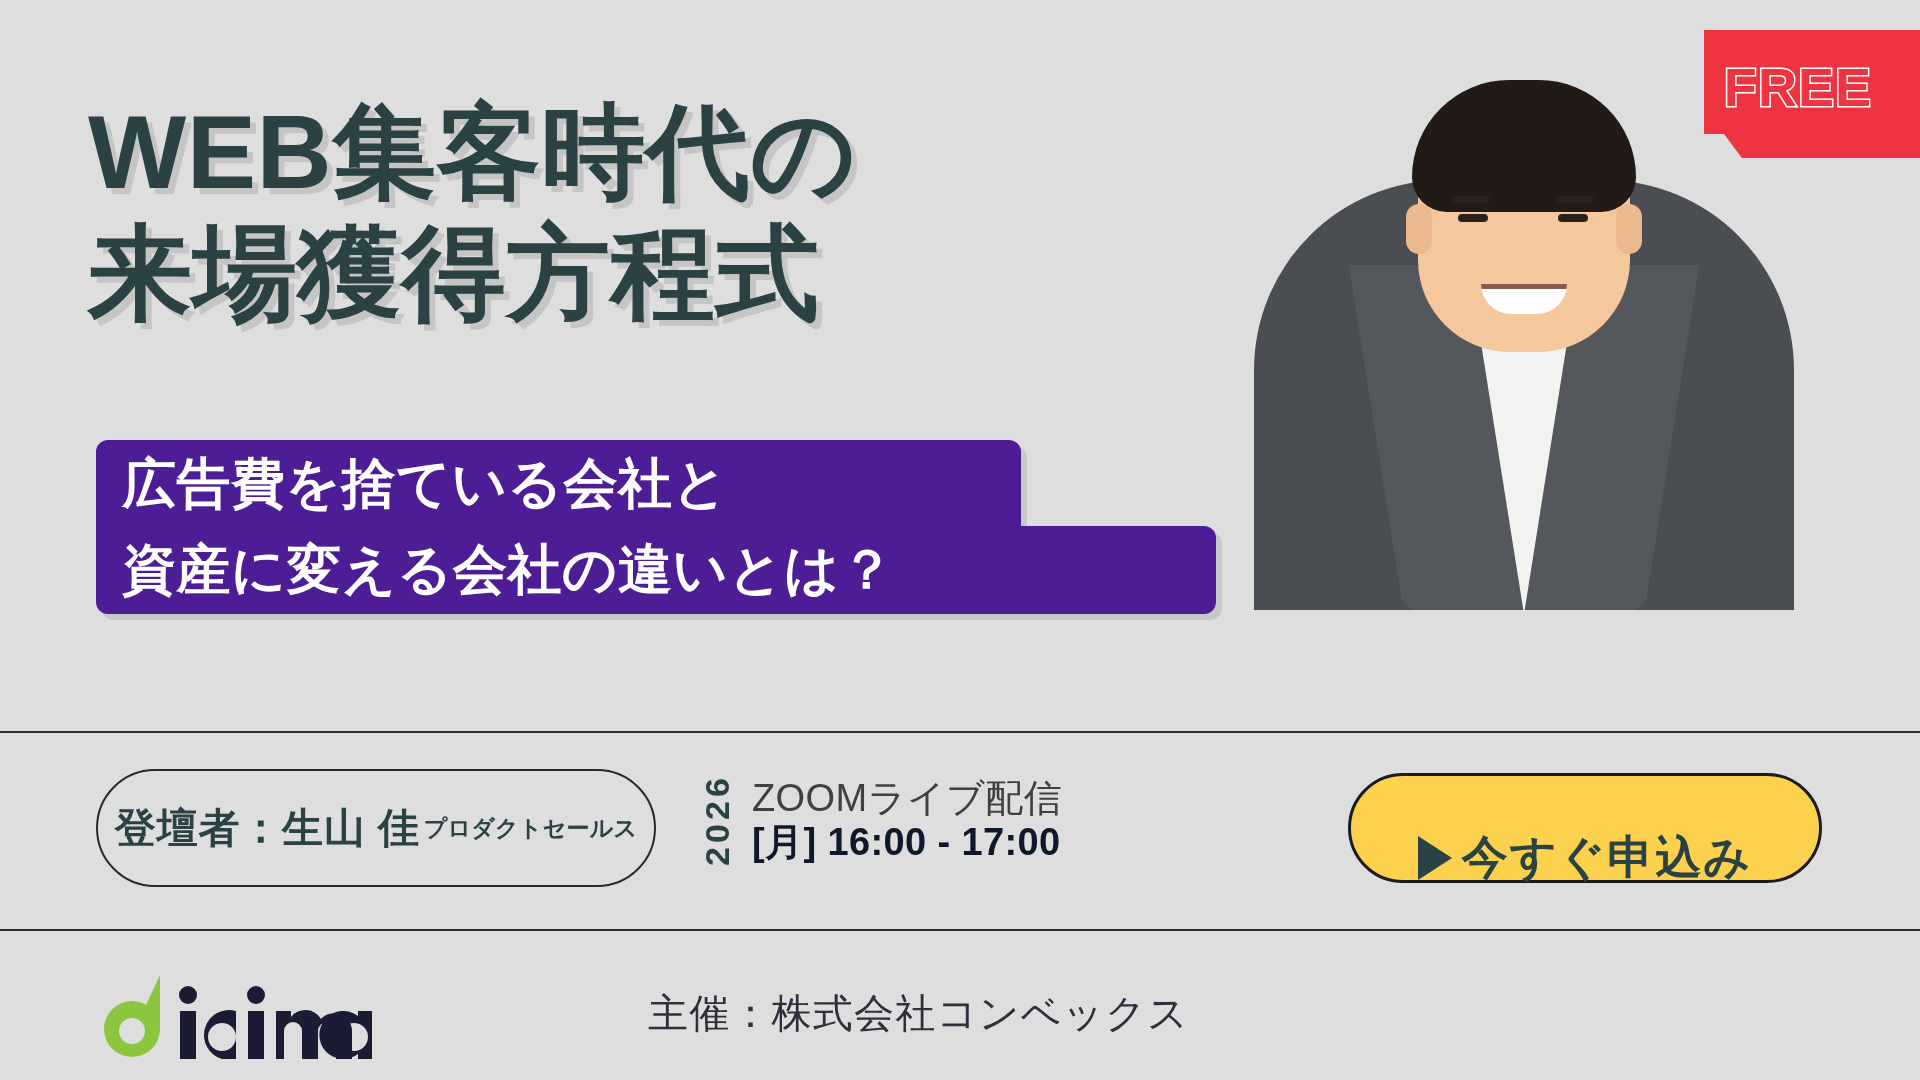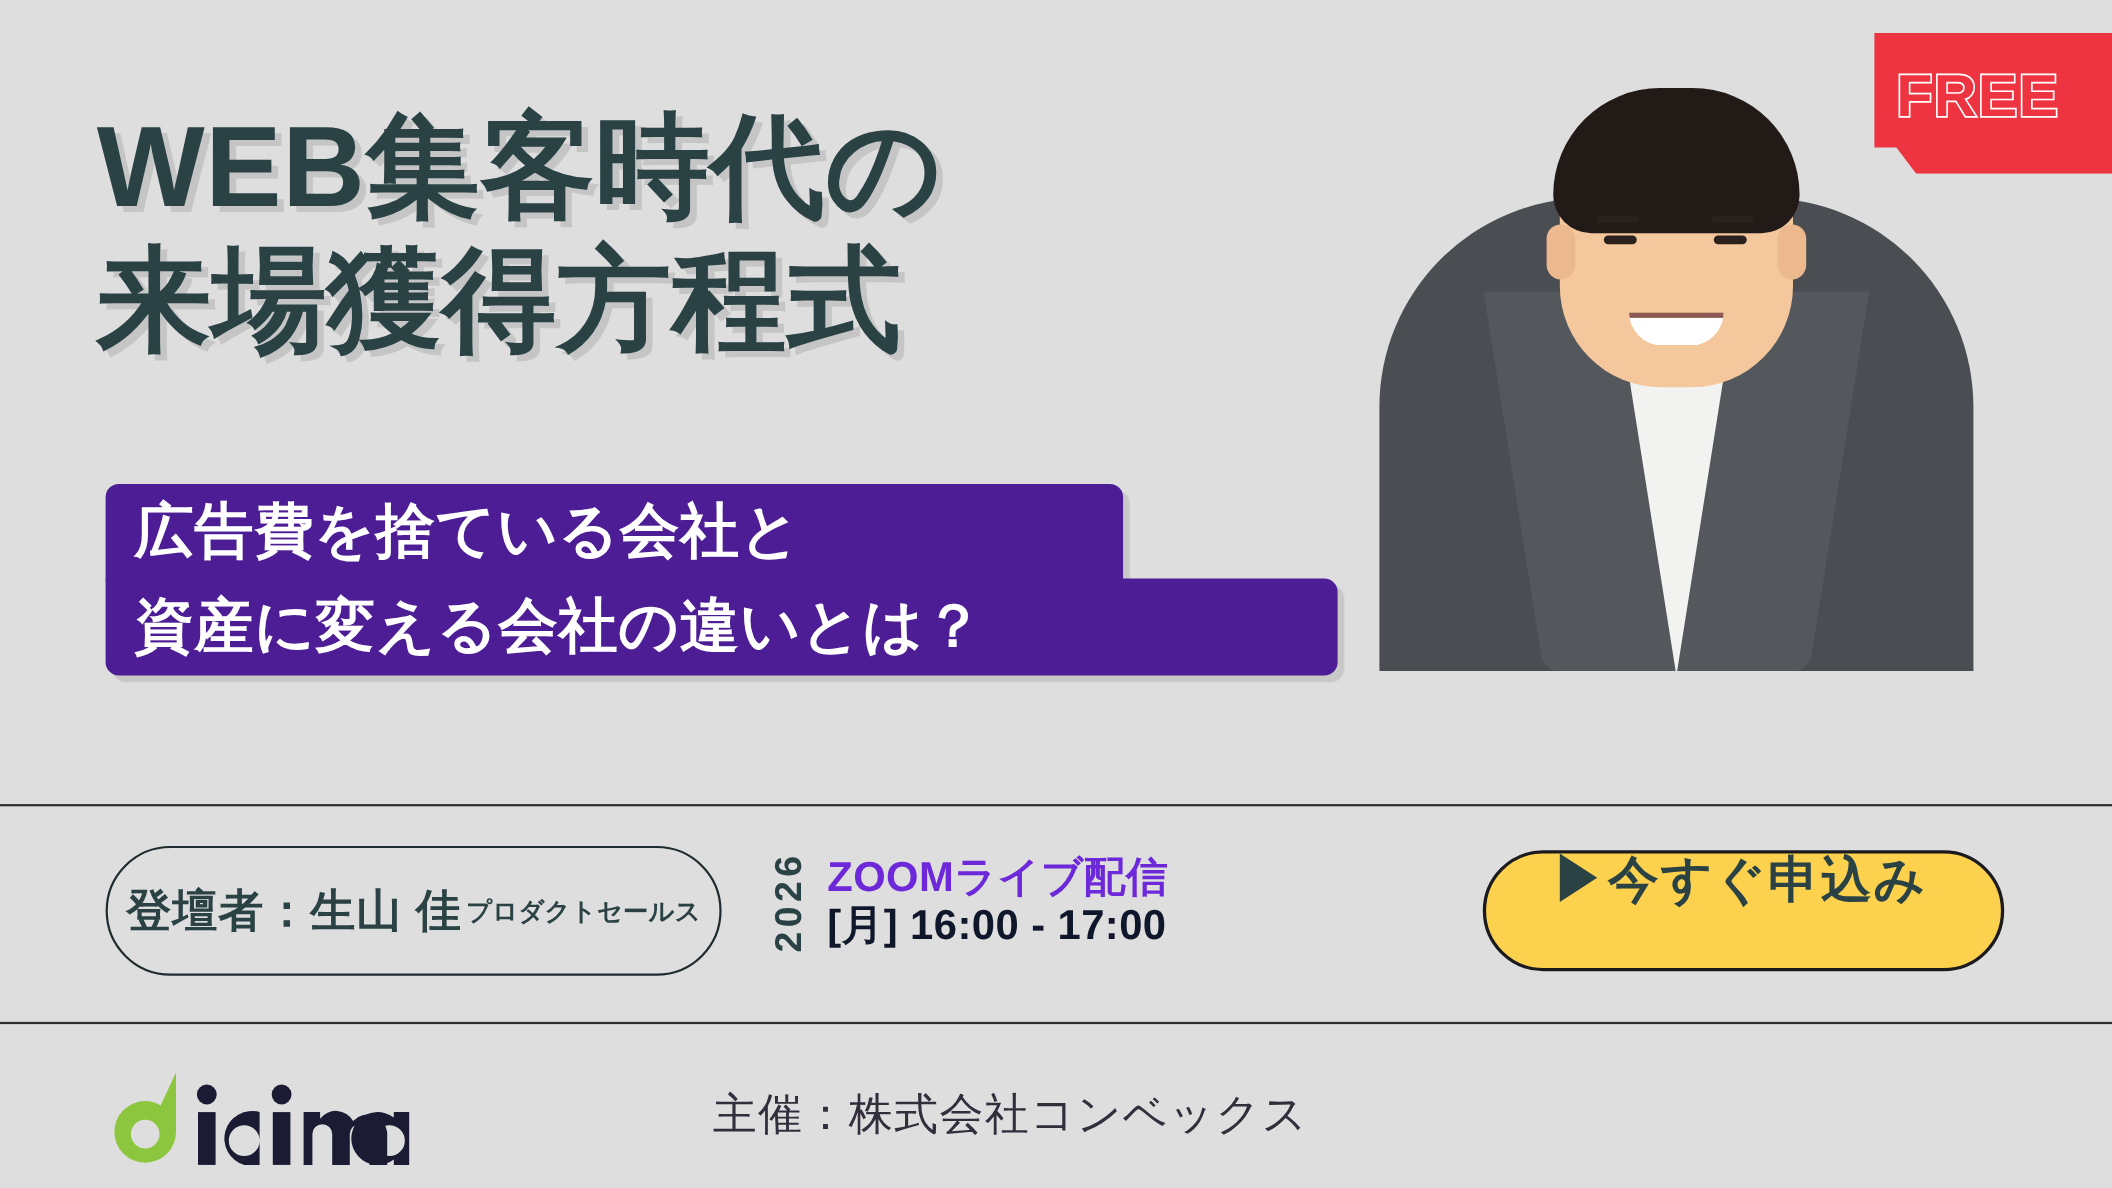--- a/index.html
+++ b/index.html
@@ -188,36 +188,36 @@
     color:#2b4245;
     line-height:1;
     letter-spacing:-.02em;
   }
   .zoom-col {
     display:flex; flex-direction:column;
     justify-content:center; gap:6px;
     margin-left:6px;
   }
   .zoom-live {
-    font-size:38px; font-weight:700;
-    color:#6d28d9; letter-spacing:.01em; line-height:1;
+    font-size:38px; font-weight:400;
+    color:#404040; letter-spacing:.01em; line-height:1;
   }
   .zoom-time {
     font-size:38px; font-weight:700;
     color:#0f172a; letter-spacing:.01em; line-height:1;
   }
 
   .cta {
     position:absolute;
     left:1348px; top:42px;
     width:474px; height:110px;
     background:#fbd14d;
     border:3px solid #1b1b1f;
     border-radius:58px;
-    display:flex; align-items:flex-start; justify-content:center;
+    display:flex; align-items:flex-end; justify-content:center;
     gap:10px;
     cursor:pointer;
   }
   .cta-tri {
     width:0; height:0;
     border-left:34px solid #2b4245;
     border-top:22px solid transparent;
     border-bottom:22px solid transparent;
   }
   .cta-label {

